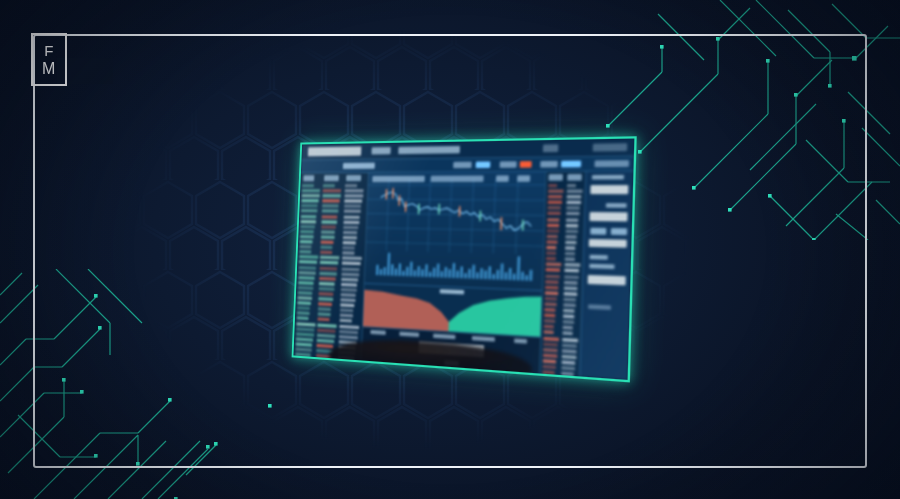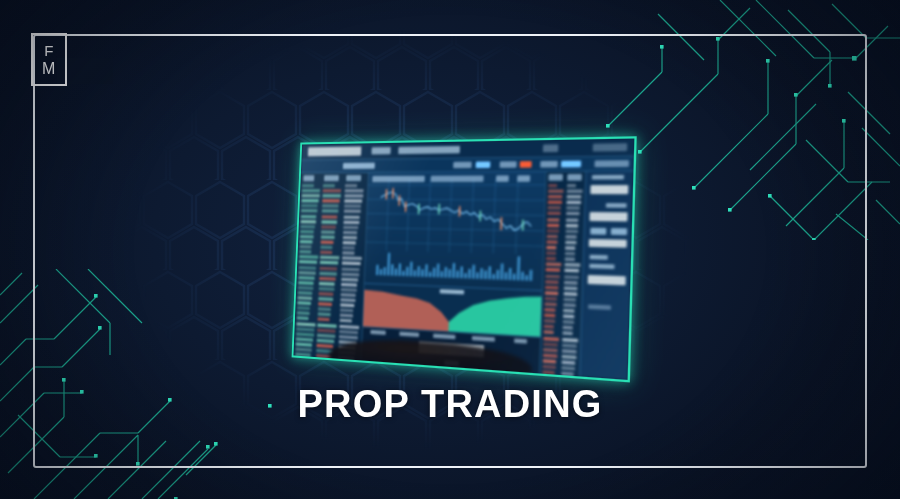--- a/index.html
+++ b/index.html
@@ -613,15 +613,14 @@
         </div>
 
         <div class="t-hand"></div>
         <div class="t-sheen"></div>
       </div>
     </div>
   </div>
 
   <div class="bg-vignette"></div>
 
-  <div class="headline">PROP TRADING</div>
 
 </div>
 
 </body></html>

